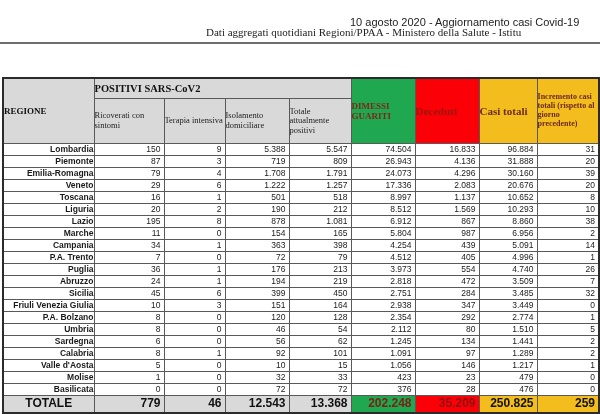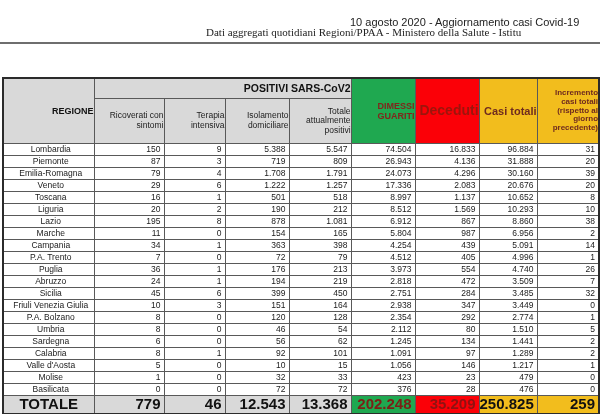--- a/index.html
+++ b/index.html
@@ -22,36 +22,36 @@
     table-layout:fixed;
     width:596px;
   }
   .covid th, .covid td {
     border:1px solid #595959;
     padding:0;
     overflow:hidden;
     line-height:1.12;
   }
   .covid { border:2px solid #2b2b2b; }
-  .covid thead th { background:#d9d9d9; text-align:right; vertical-align:middle; }
+  .covid thead th { background:#d9d9d9; text-align:left; vertical-align:middle;font-family:Liberation Serif, serif; }
   .th-regione   { font-size:9px;  font-weight:bold; color:#111; }
   .th-group     { font-size:10.5px; font-weight:bold; color:#111; height:19px; }
   .th-sub       { font-size:8.5px; font-weight:normal; color:#1c1c1c; height:44px; }
   .th-green     { background:#1fa850 !important; color:#80261c; font-weight:bold; font-size:9px; }
-  .th-red       { background:#fb0007 !important; color:#9c150c; font-weight:bold; font-size:14px; }
+  .th-red       { background:#fb0007 !important; color:#9c150c; font-weight:bold; font-size:11px; }
   .th-yellow    { background:#f2bd1d !important; color:#6e2a1f; font-weight:bold; font-size:11px; }
   .th-yellow-sm { background:#f2bd1d !important; color:#6e2a1f; font-weight:bold; font-size:8px;margin-top:44px; }
 
   .covid tbody td { font-size:8.5px; background:#fff; }
   .covid tbody tr { height:12px; }
-  td.region { text-align:center;  padding-left:4px; }
+  td.region { text-align:right;  padding-left:4px;font-weight:bold; }
   td.num    { text-align:right; padding-right:3px; }
 
   tr.total-row { height:17px; font-weight:bold; }
-  tr.total-row td { font-size:15px;margin-top:40px; }
+  tr.total-row td { font-size:12px;margin-top:40px; }
   td.tot-gray   { background:#d9d9d9 !important; color:#111; }
   td.tot-label  { background:#d9d9d9 !important; color:#111; text-align:center; padding-left:0; }
   td.tot-green  { background:#1fa850 !important; color:#7b2016;text-align:right; }
   td.tot-red    { background:#fb0007 !important; color:#8f1212; }
   td.tot-yellow { background:#f2bd1d !important; color:#111; }
 </style>
 </head>
 <body>
 
 <div class="doc-line doc-line1">10 agosto 2020 - Aggiornamento casi Covid-19</div>

